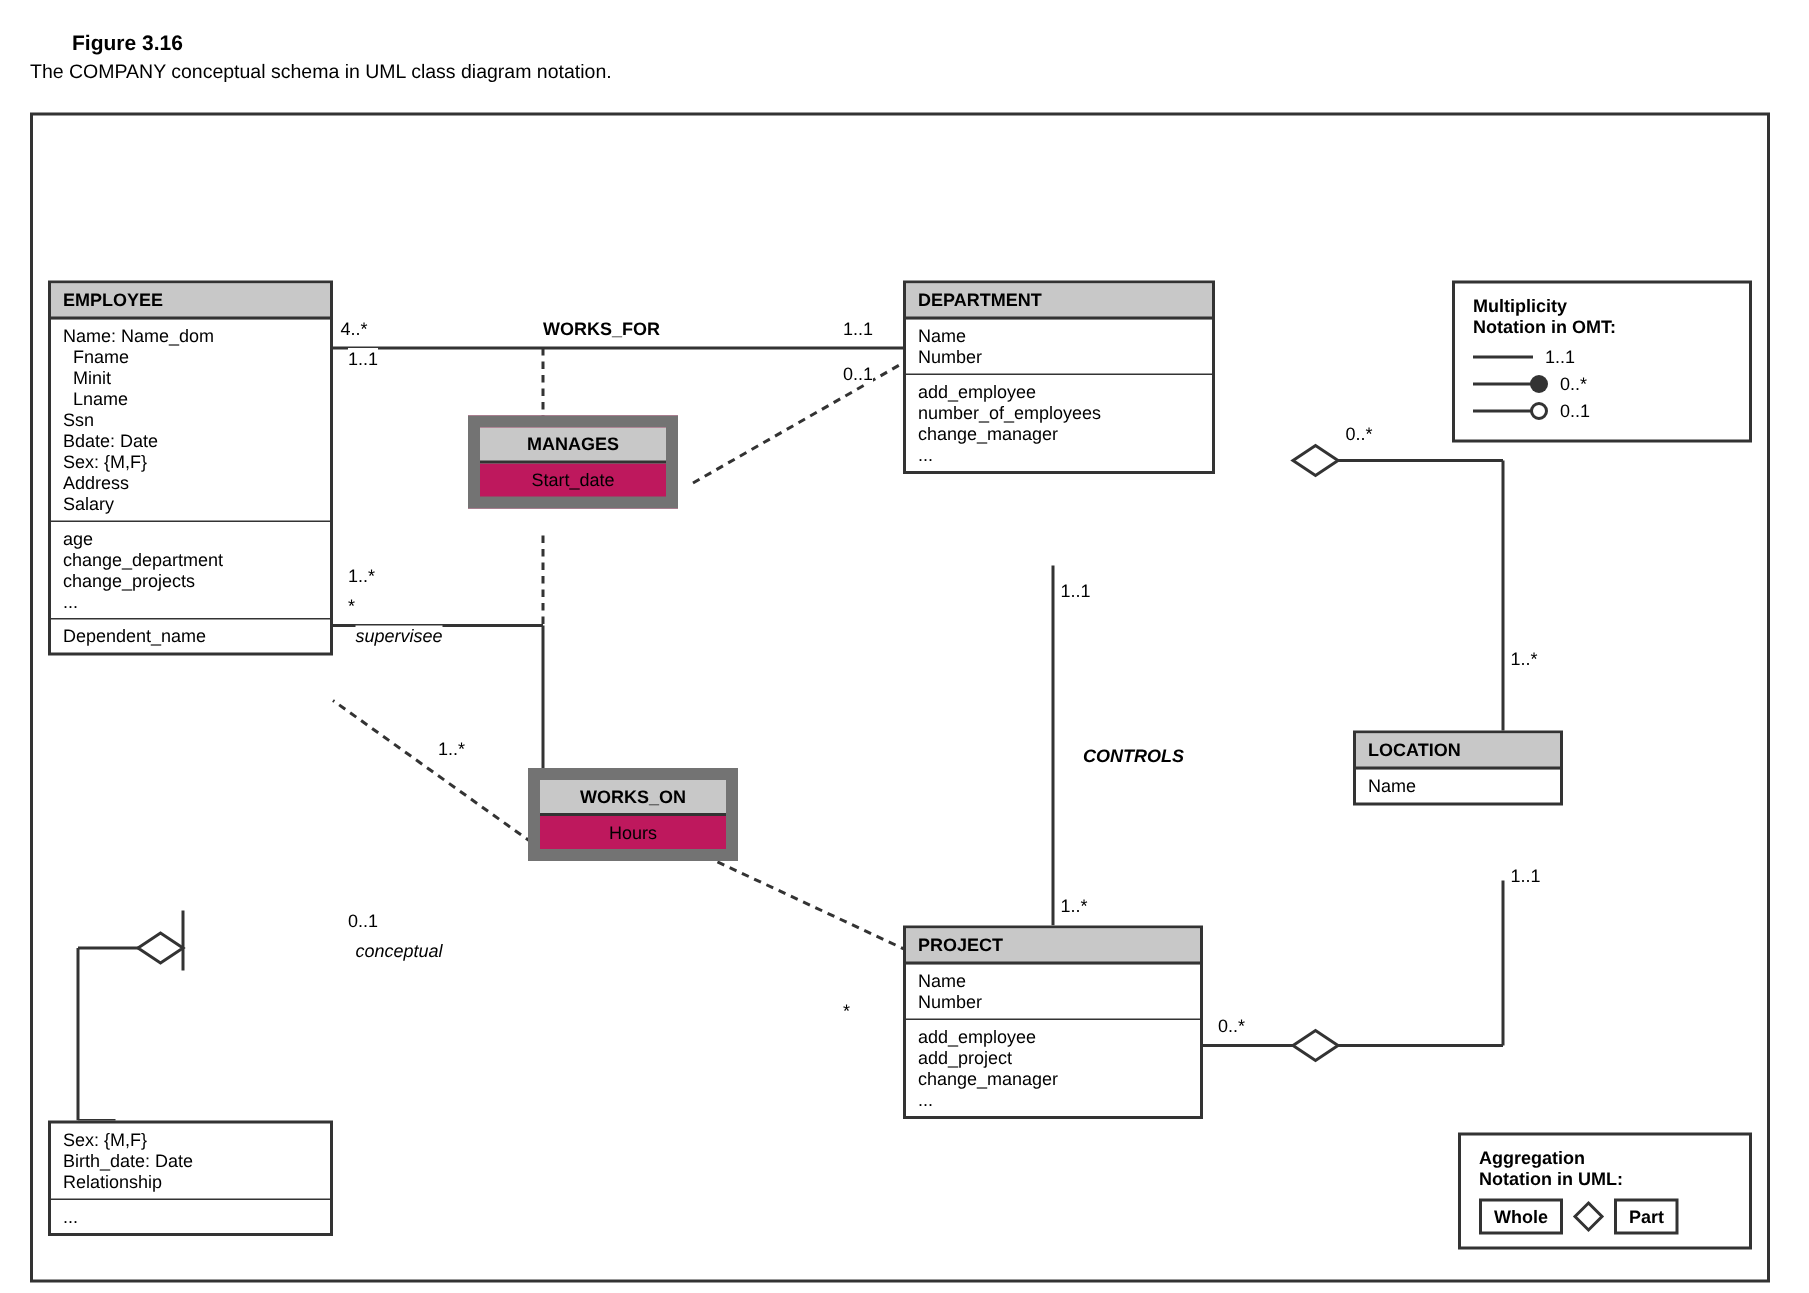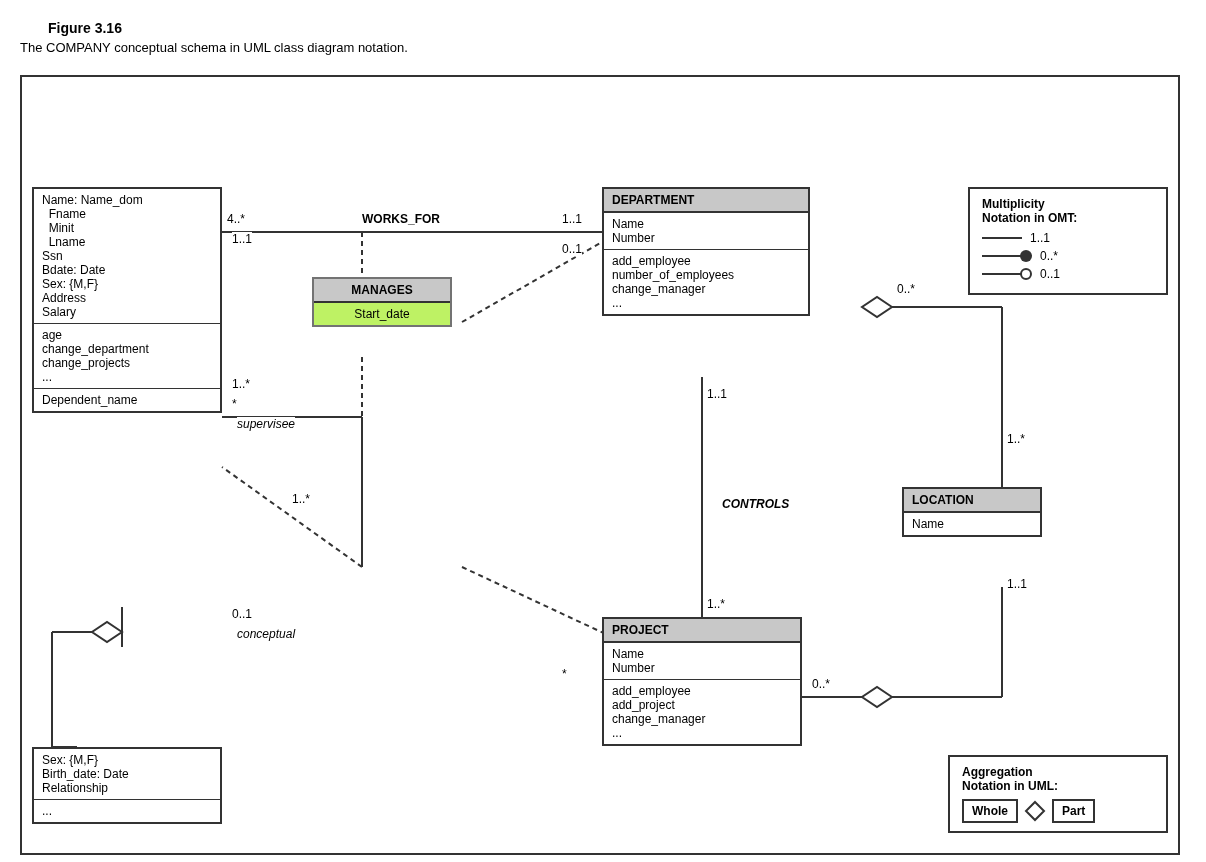--- a/index.html
+++ b/index.html
@@ -47,22 +47,22 @@
       padding: 4px 8px;
       border-bottom: 1px solid #333;
     }
     .uml-class .class-section:last-child {
       border-bottom: none;
     }
 
     
     .rel-box {
       position: absolute;
-      border: 2px solid #737373;
-      background: #bef264;
+      border: 8px solid #737373;
+      background: #be185d;
       font-size: 12px;
     }
     .rel-box .rel-header {
       background: #c8c8c8;
       font-weight: bold;
       padding: 4px 8px;
       border-bottom: 2px solid #333;
       text-align: center;
     }
     .rel-box .rel-section {
@@ -176,20 +176,21 @@
     <polygon points="870,620 855,610 840,620 855,630" fill="white" stroke="#333" stroke-width="2"></polygon>
 
     <polygon points="100,555 85,545 70,555 85,565" fill="white" stroke="#333" stroke-width="2"></polygon>
     <line x1="70" y1="555" x2="30" y2="555" stroke="#333" stroke-width="2"></line>
     <line x1="30" y1="555" x2="30" y2="670" stroke="#333" stroke-width="2"></line>
     <line x1="30" y1="670" x2="55" y2="670" stroke="#333" stroke-width="2"></line>
 
   </svg>
 
   <div class="uml-class" style="left:10px; top:110px; width:190px;">
+    <div class="class-header">EMPLOYEE</div>
     <div class="class-section">
       Name: Name_dom<br>
       &nbsp;&nbsp;Fname<br>
       &nbsp;&nbsp;Minit<br>
       &nbsp;&nbsp;Lname<br>
       Ssn<br>
       Bdate: Date<br>
       Sex: {M,F}<br>
       Address<br>
       Salary
@@ -249,20 +250,24 @@
     <div class="class-section">
       Name
     </div>
   </div>
 
   <div class="rel-box" style="left:290px; top:200px; width:140px;">
     <div class="rel-header">MANAGES</div>
     <div class="rel-section">Start_date</div>
   </div>
 
+  <div class="rel-box" style="left:330px; top:435px; width:140px;">
+    <div class="rel-header">WORKS_ON</div>
+    <div class="rel-section">Hours</div>
+  </div>
 
   <div class="notation-box" style="right:10px; top:110px; width:200px;">
     <div class="notation-title">
       <span>Multiplicity</span><br>
       <span>Notation in OMT:</span>
     </div>
     <div class="notation-row">
       <span class="notation-line" style="display:inline-block;"></span>
       <span>1..1</span>
     </div>
@@ -275,21 +280,21 @@
     </div>
     <div class="notation-row">
       <span style="display:inline-flex; align-items:center; gap:0;">
         <span style="display:inline-block;width:40px;height:2px;background:#333;"></span>
         <span style="display:inline-block;width:12px;height:12px;border:2px solid #333;border-radius:50%;background:#fff; margin-left:-2px;"></span>
       </span>
       <span>0..1</span>
     </div>
   </div>
 
-  <div class="agg-box" style="right:10px; bottom:20px; width:220px;">
+  <div class="agg-box" style="right:10px; bottom:20px; width:196px;">
     <div class="agg-title">
       <span>Aggregation</span><br>
       <span>Notation in UML:</span>
     </div>
     <div class="agg-row">
       <span class="agg-whole">Whole</span>
       <svg width="22" height="22">
         <polygon points="11,2 20,11 11,20 2,11" fill="white" stroke="#333" stroke-width="2"></polygon>
       </svg>
       <span class="agg-part">Part</span>

